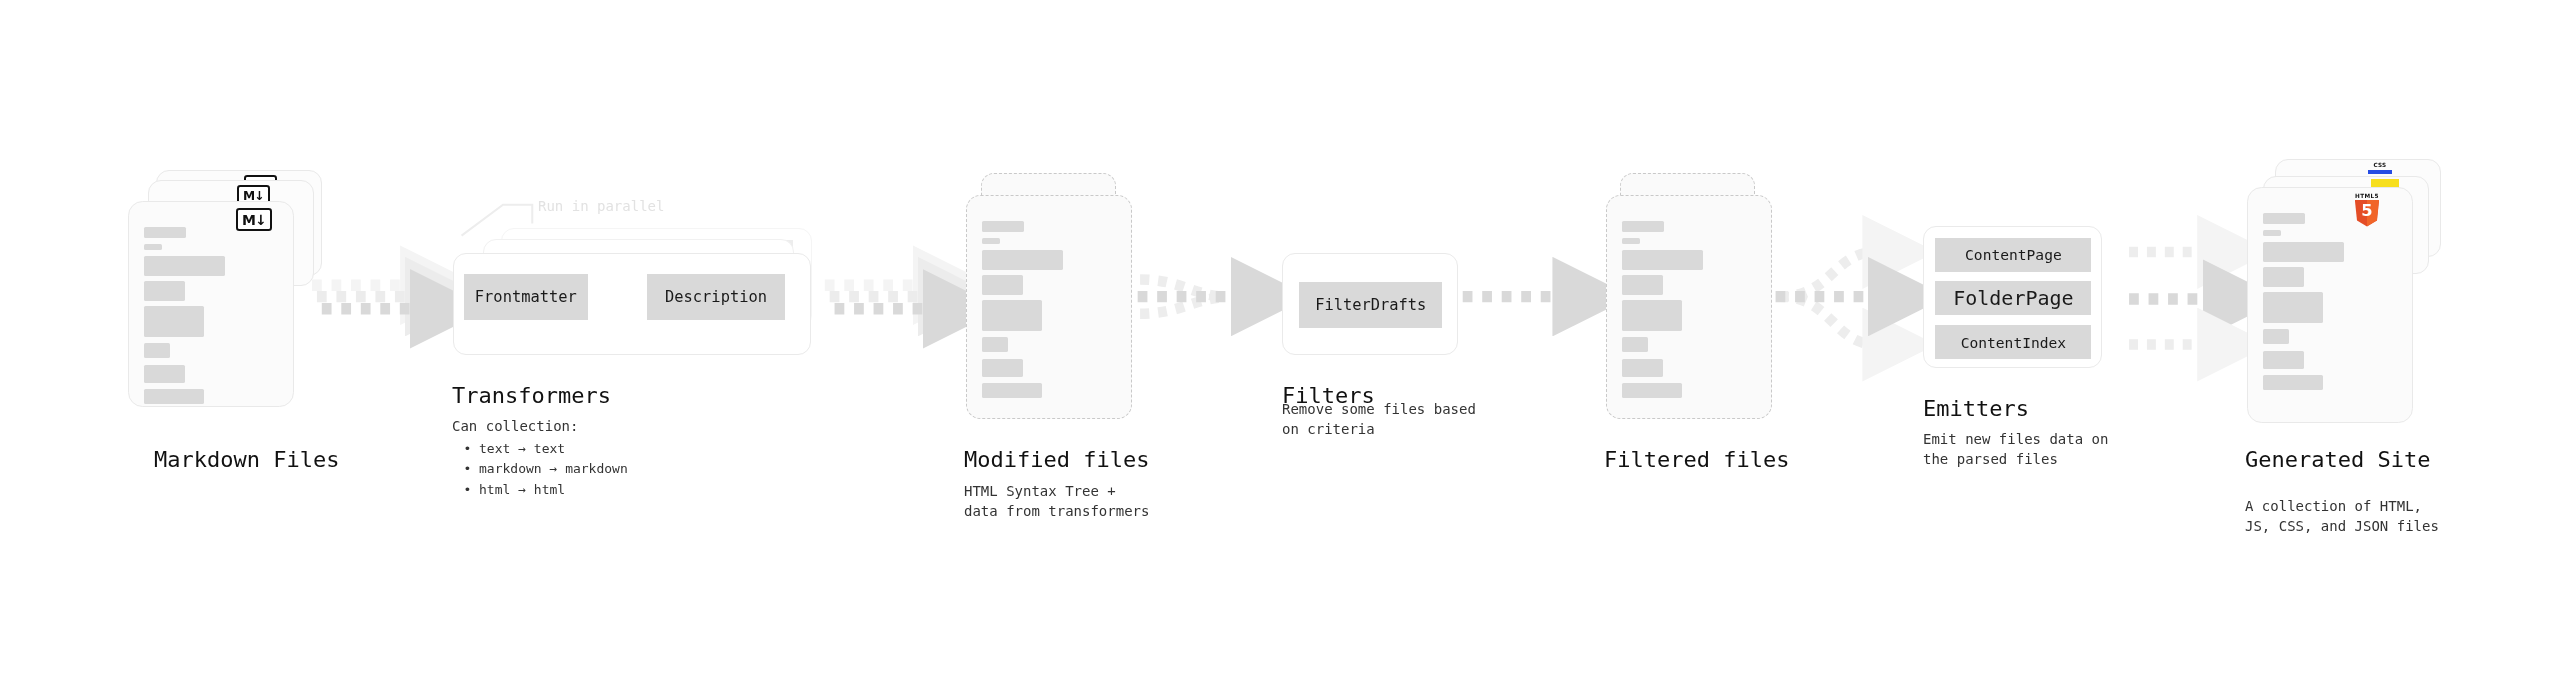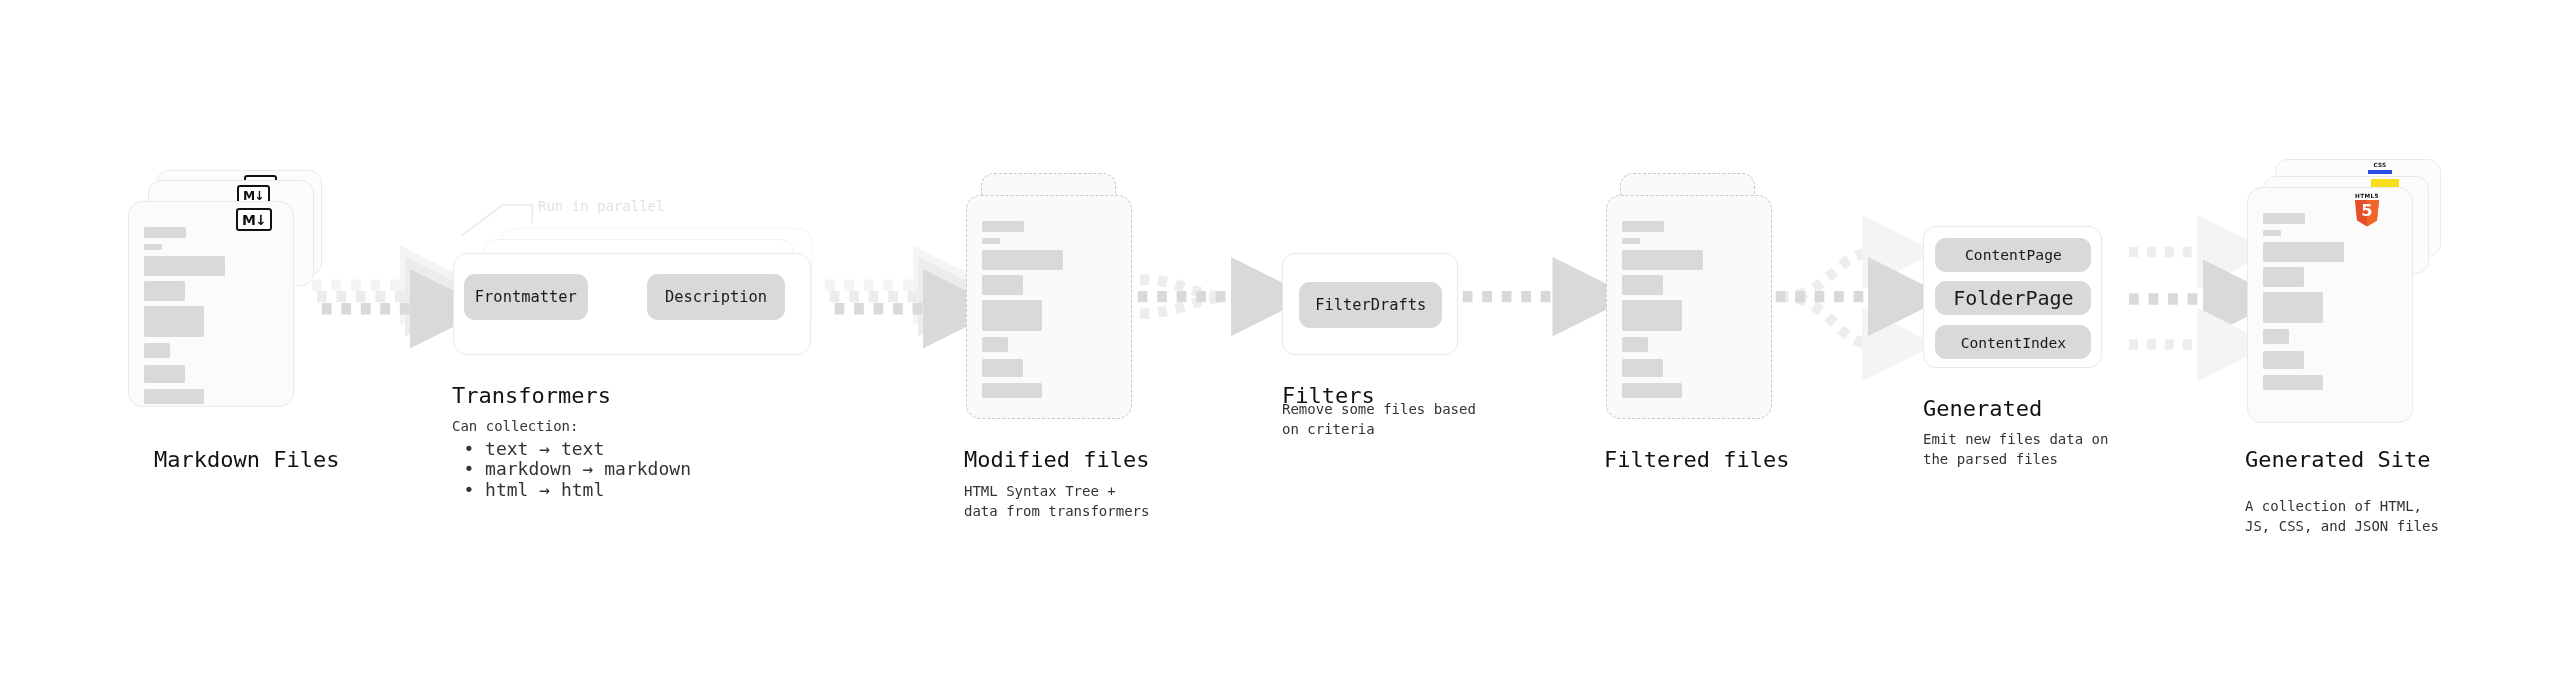--- a/index.html
+++ b/index.html
@@ -85,30 +85,30 @@
 
   
   .groupbox {
     position: absolute; border: 1.6px solid #eaeaea; border-radius: 13px;
     background: #ffffff;
   }
   .groupbox.g2 { border-color: #f1f1f1; }
   .groupbox.g3 { border-color: #f5f5f5; }
 
   .chip {
-    position: absolute; background: #d9d9d9; border-radius: 11px;
+    position: absolute; background: #d9d9d9; border-radius: 0;
     display: flex; align-items: center; justify-content: center;
     font-size: 15.4px; color: #1a1a1a; white-space: nowrap;
     font-family: "DejaVu Sans Mono", "Liberation Mono", monospace;
   }
   .chip.faded1 { background: #e3e3e3; color: transparent; }
   .chip.faded2 { background: #ededed; color: transparent; }
 
   .bullets {
-    position: absolute; font-size: 18px; color: #333; line-height: 20.3px;
+    position: absolute; font-size: 13px; color: #333; line-height: 20.3px;
     font-family: "DejaVu Sans Mono", "Liberation Mono", monospace;
   }
   .bullets .b { display: block; white-space: nowrap; }
   .bullets .b.ind { padding-left: 11.4px; }
 
   svg.overlay { position: absolute; left: 0; top: 0; width: 2576px; height: 681px; pointer-events: none; }
 </style>
 </head>
 <body>
 
@@ -276,21 +276,21 @@
     <div class="title" style="left:1604px; top:447px;">Filtered files</div>
   </div>
 
   <div>
     <div class="groupbox" style="left:1923px; top:226px; width:179px; height:142px;">
       <div class="chip" style="left:11.4px; top:10.6px; width:156px; height:34px; font-size:14.6px;">ContentPage</div>
       <div class="chip" style="left:11.4px; top:54px; width:156px; height:34px; font-size:20px;">FolderPage</div>
       <div class="chip" style="left:11.4px; top:98px; width:156px; height:34px; font-size:14.6px;">ContentIndex</div>
     </div>
 
-    <div class="title" style="left:1923px; top:396px;">Generated</div>
+    <div class="title" style="left:1923px; top:396px;">Emitters</div>
     <div class="subtitle" style="left:1923px; top:429px;">Emit new files data on
 the parsed files</div>
   </div>
 
   <div>
     <div class="card ghost" style="left:2275px; top:159px; width:166px; height:98px; border-radius:13px;"></div>
     <div class="css-badge" style="left:2366px; top:163px;">
       <span class="ctxt">CSS</span>
       <span class="cbar"></span>
     </div>

